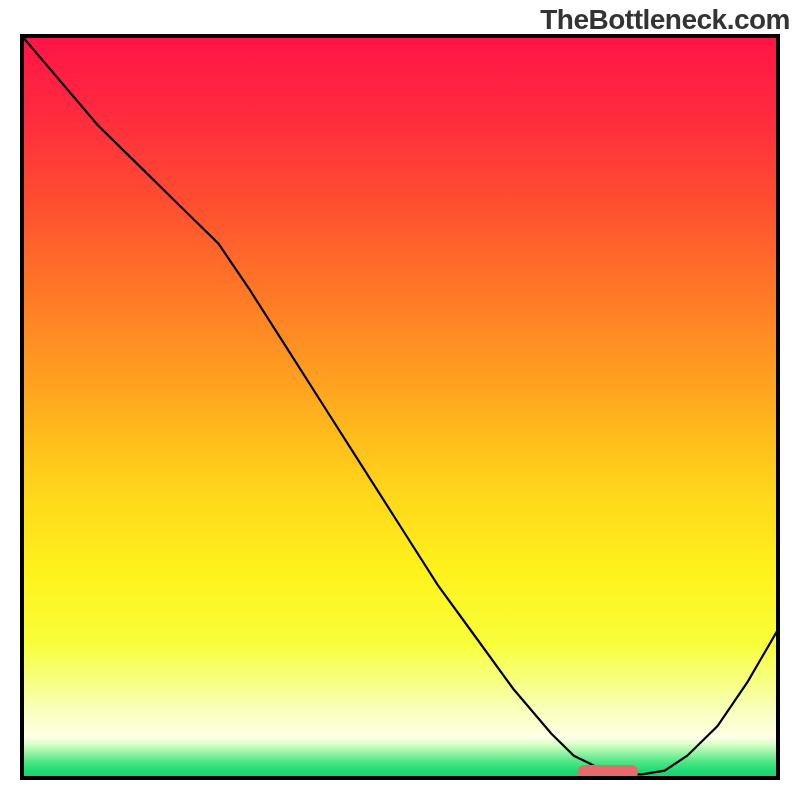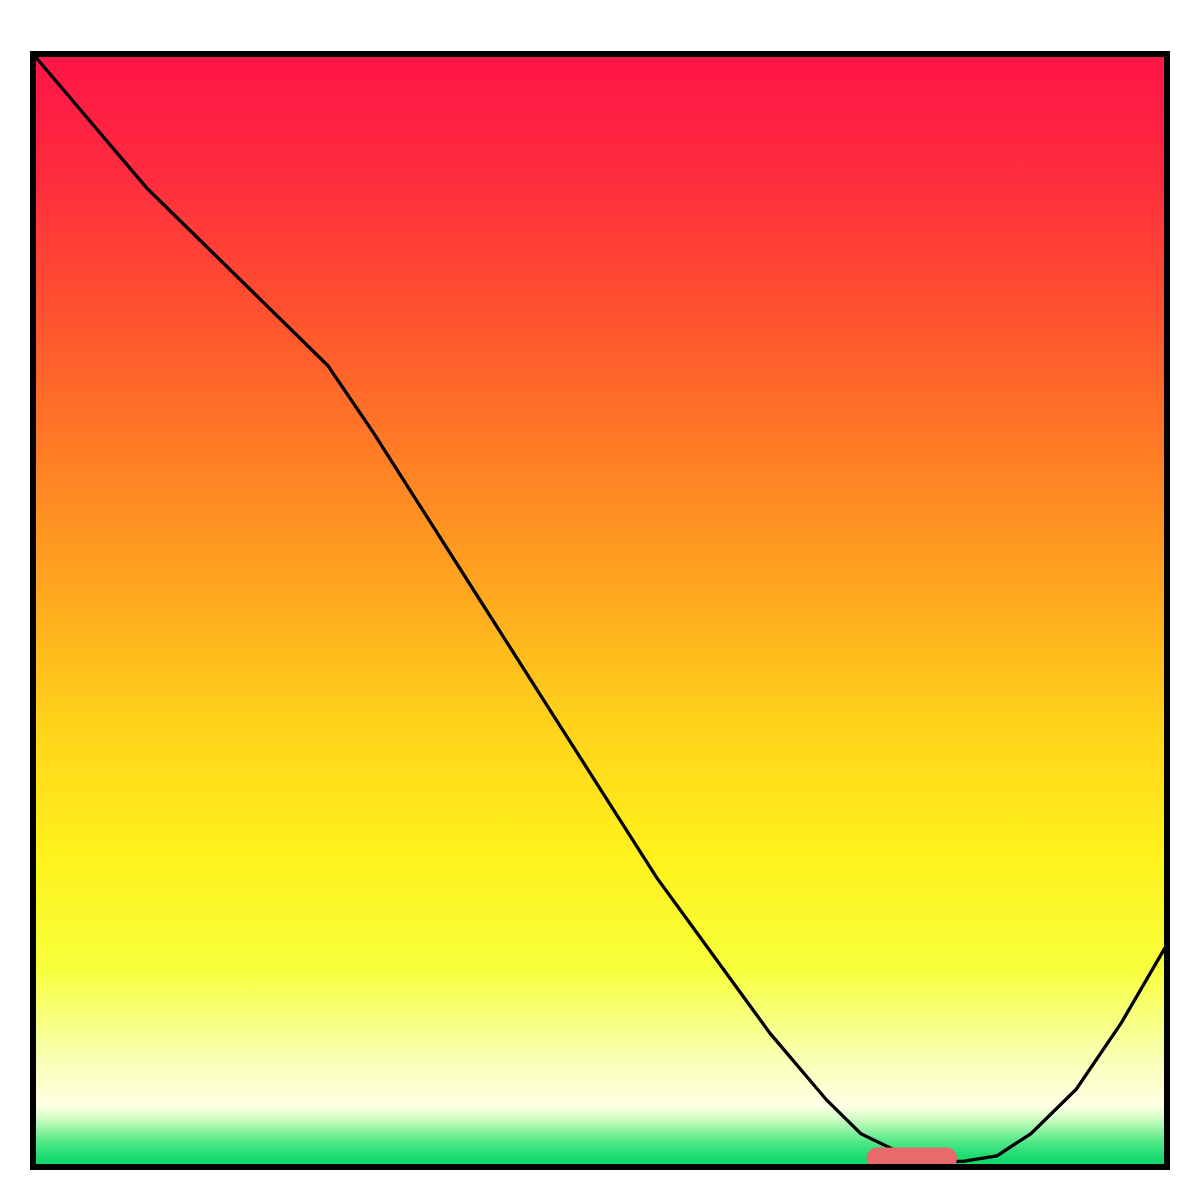--- a/index.html
+++ b/index.html
@@ -63,14 +63,15 @@
     <g id="plot-group">
       <rect id="bg-rect" fill="url(#bg-grad)" x="22" y="36" width="756" height="742"></rect>
       <g clip-path="url(#plot-clip)">
         <path id="curve" fill="none" stroke="#000000" stroke-width="2.2" d="M22.00 36.00 L59.80 80.52 L97.60 125.04 L135.40 162.14 L173.20 199.24 L195.88 221.50 L218.56 243.76 L248.80 288.28 L286.60 347.64 L324.40 407.00 L362.20 466.36 L400.00 525.72 L437.80 585.08 L475.60 637.02 L513.40 688.96 L551.20 733.48 L573.88 755.74 L596.56 766.87 L626.80 774.29 L641.92 774.29 L664.60 770.58 L687.28 755.74 L717.52 726.06 L747.76 681.54 L778.00 629.60 "></path>
         <rect id="target-marker" rx="7" ry="7" x="577.66" y="765.064" width="60.48000000000002" height="14" fill="#e86a6a"></rect>
       </g>
       <rect id="border-rect" fill="none" x="22" y="36" width="756" height="742" stroke="#000000" stroke-width="4"></rect>
     </g>
   </svg>
 
+  <div class="watermark">TheBottleneck.com</div>
 
 </div>
 
 </body></html>

